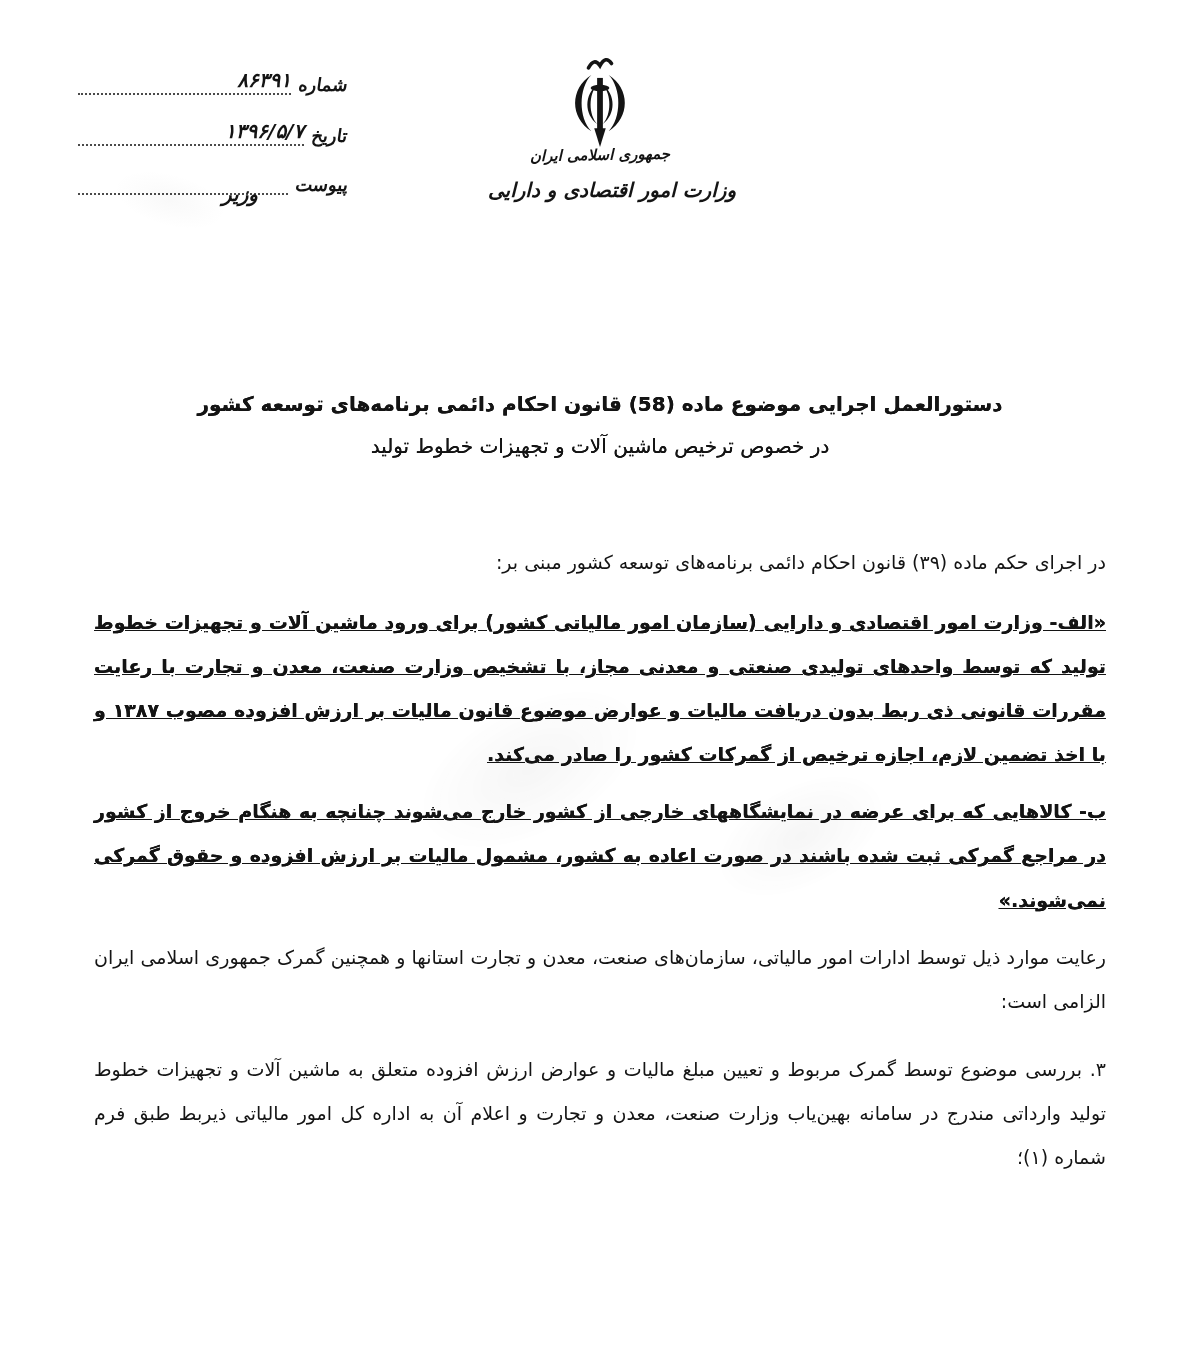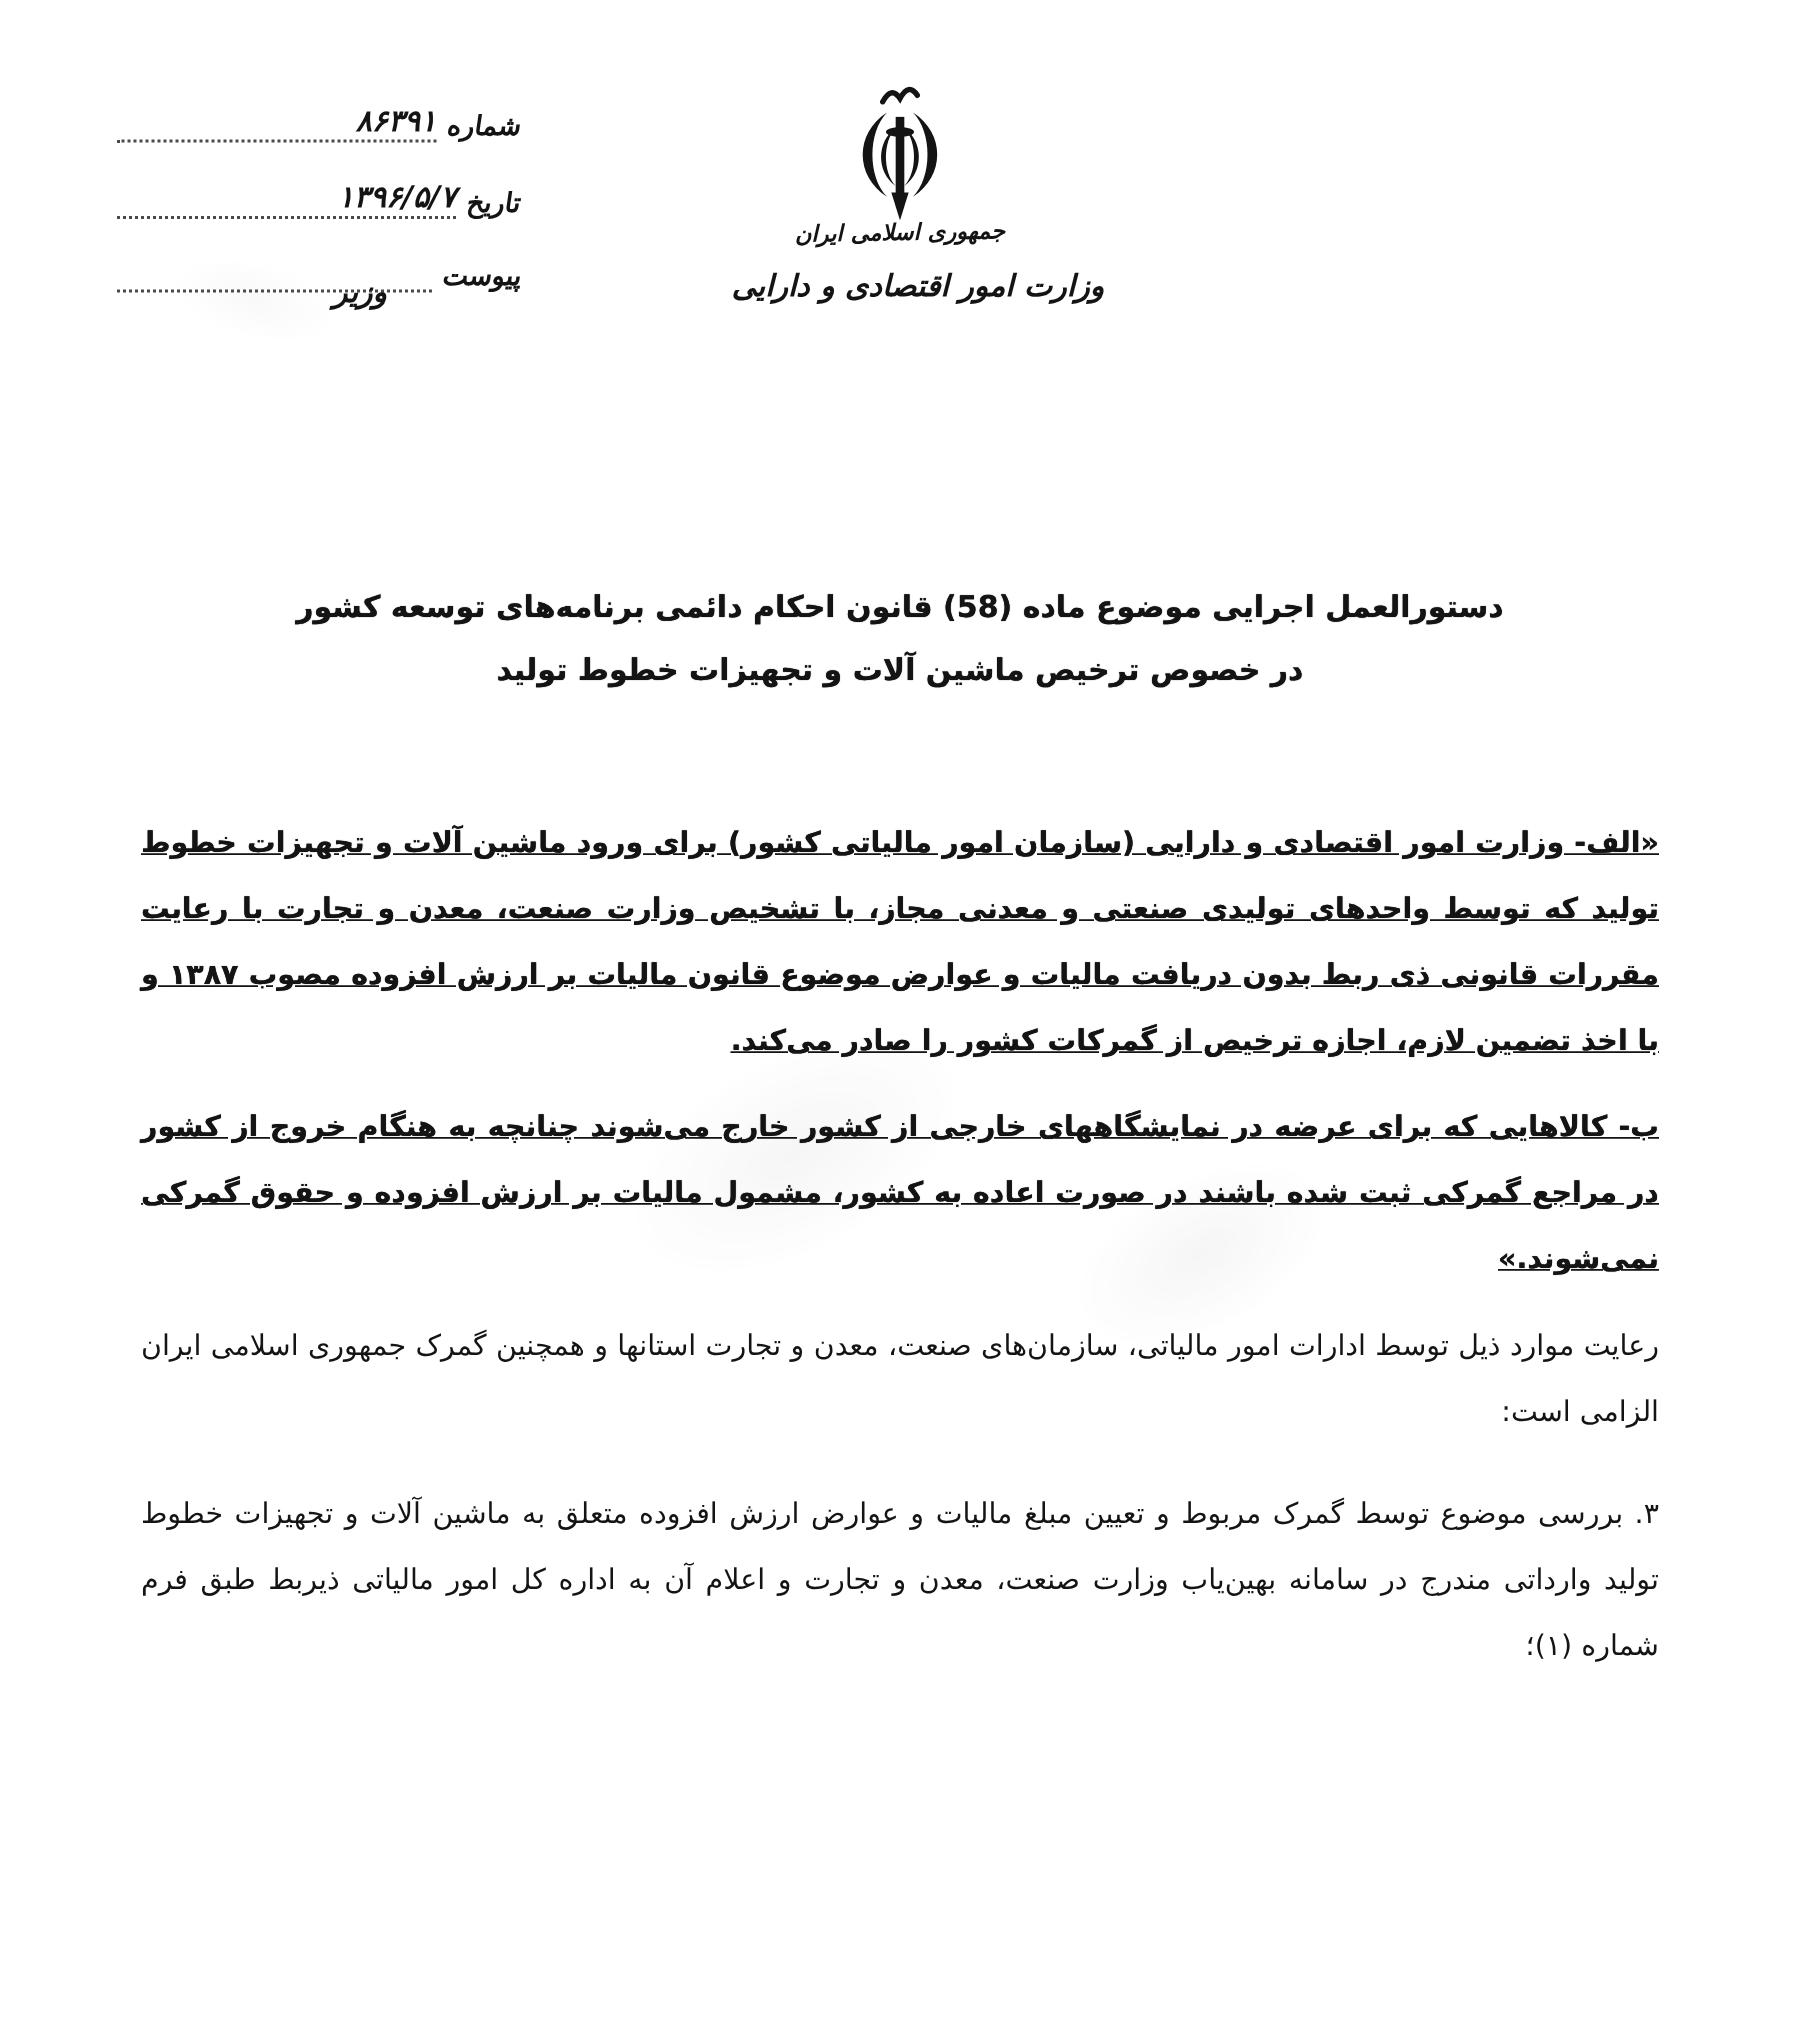--- a/index.html
+++ b/index.html
@@ -84,21 +84,21 @@
     direction:rtl;
   }
   .doc-title .t1{
     font-size:20px;
     font-weight:700;
     text-shadow:0 0 0.6px #000;
   }
   .doc-title .t2{
     margin-top:18px;
     font-size:20px;
-    font-weight:700;
+    font-weight:400;
     text-shadow:0 0 0.6px #000;
   }
   
   .body-text{
     position:absolute;
     top:540px;
     right:94px;left:94px;
     direction:rtl;
     text-align:justify;
     text-justify:inter-word;
@@ -187,19 +187,20 @@
   </div>
 
   <div class="minister">وزیر</div>
 
   <div class="doc-title">
     <div class="t1">دستورالعمل اجرایی موضوع ماده (58) قانون احکام دائمی برنامه‌های توسعه کشور</div>
     <div class="t2">در خصوص ترخیص ماشین آلات و تجهیزات خطوط تولید</div>
   </div>
 
   <div class="body-text">
+    <p class="intro">در اجرای حکم ماده (۳۹) قانون احکام دائمی برنامه‌های توسعه کشور مبنی بر:</p>
     <p class="quote">«الف- وزارت امور اقتصادی و دارایی (سازمان امور مالیاتی کشور) برای ورود ماشین آلات و تجهیزات خطوط تولید که توسط واحدهای تولیدی صنعتی و معدنی مجاز، با تشخیص وزارت صنعت، معدن و تجارت با رعایت مقررات قانونی ذی ربط بدون دریافت مالیات و عوارض موضوع قانون مالیات بر ارزش افزوده مصوب ۱۳۸۷ و با اخذ تضمین لازم، اجازه ترخیص از گمرکات کشور را صادر می‌کند.</p>
     <p class="quote">ب- کالاهایی که برای عرضه در نمایشگاههای خارجی از کشور خارج می‌شوند چنانچه به هنگام خروج از کشور در مراجع گمرکی ثبت شده باشند در صورت اعاده به کشور، مشمول مالیات بر ارزش افزوده و حقوق گمرکی نمی‌شوند.»</p>
     <p class="obligation">رعایت موارد ذیل توسط ادارات امور مالیاتی، سازمان‌های صنعت، معدن و تجارت استانها و همچنین گمرک جمهوری اسلامی ایران الزامی است:</p>
     <p class="item">۳.  بررسی موضوع توسط گمرک مربوط و تعیین مبلغ مالیات و عوارض ارزش افزوده متعلق به ماشین آلات و تجهیزات خطوط تولید وارداتی مندرج در سامانه بهین‌یاب وزارت صنعت، معدن و تجارت و اعلام آن به اداره کل امور مالیاتی ذیربط طبق فرم شماره (۱)؛</p>
   </div>
 
 </div>
 
 </body></html>

